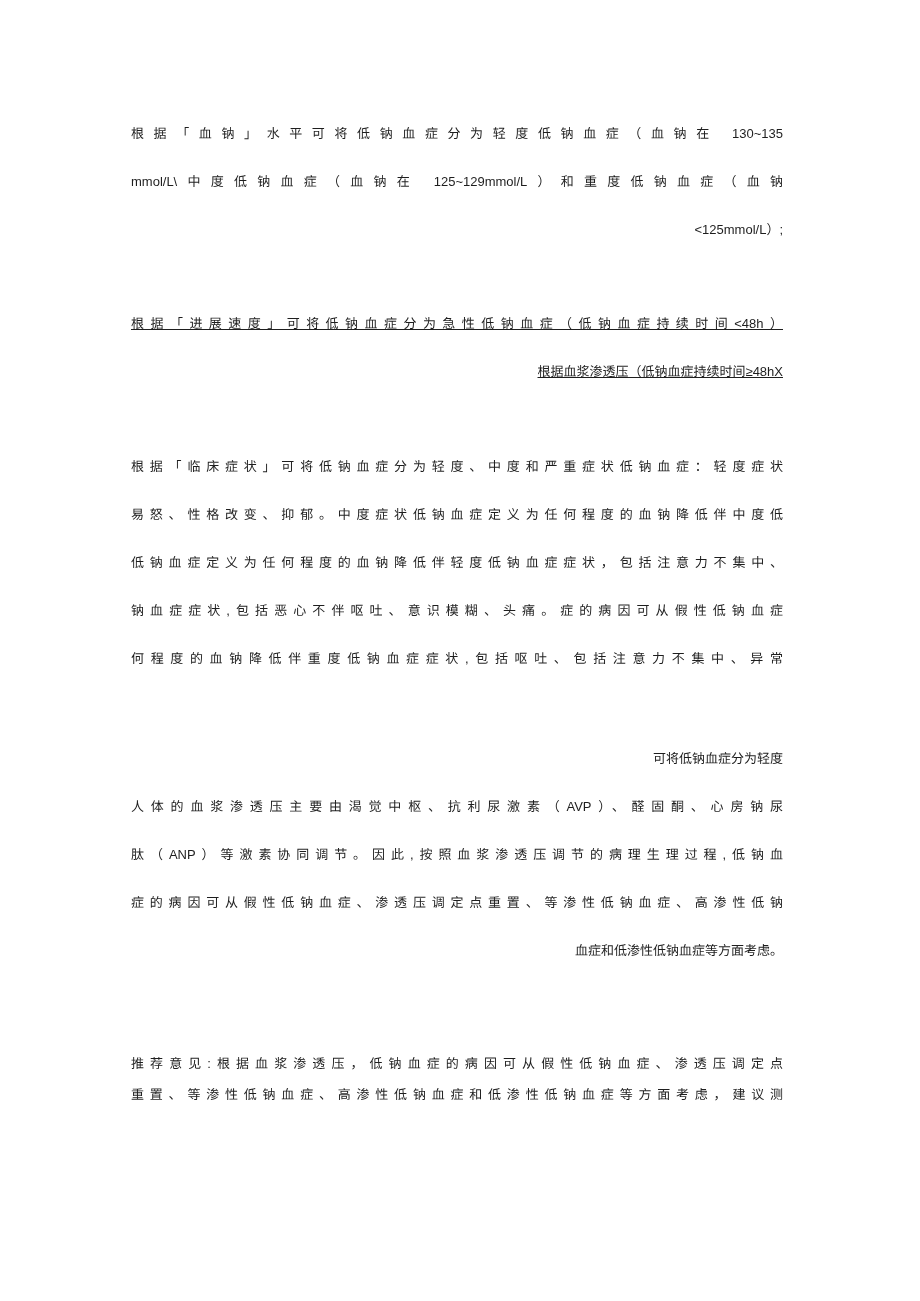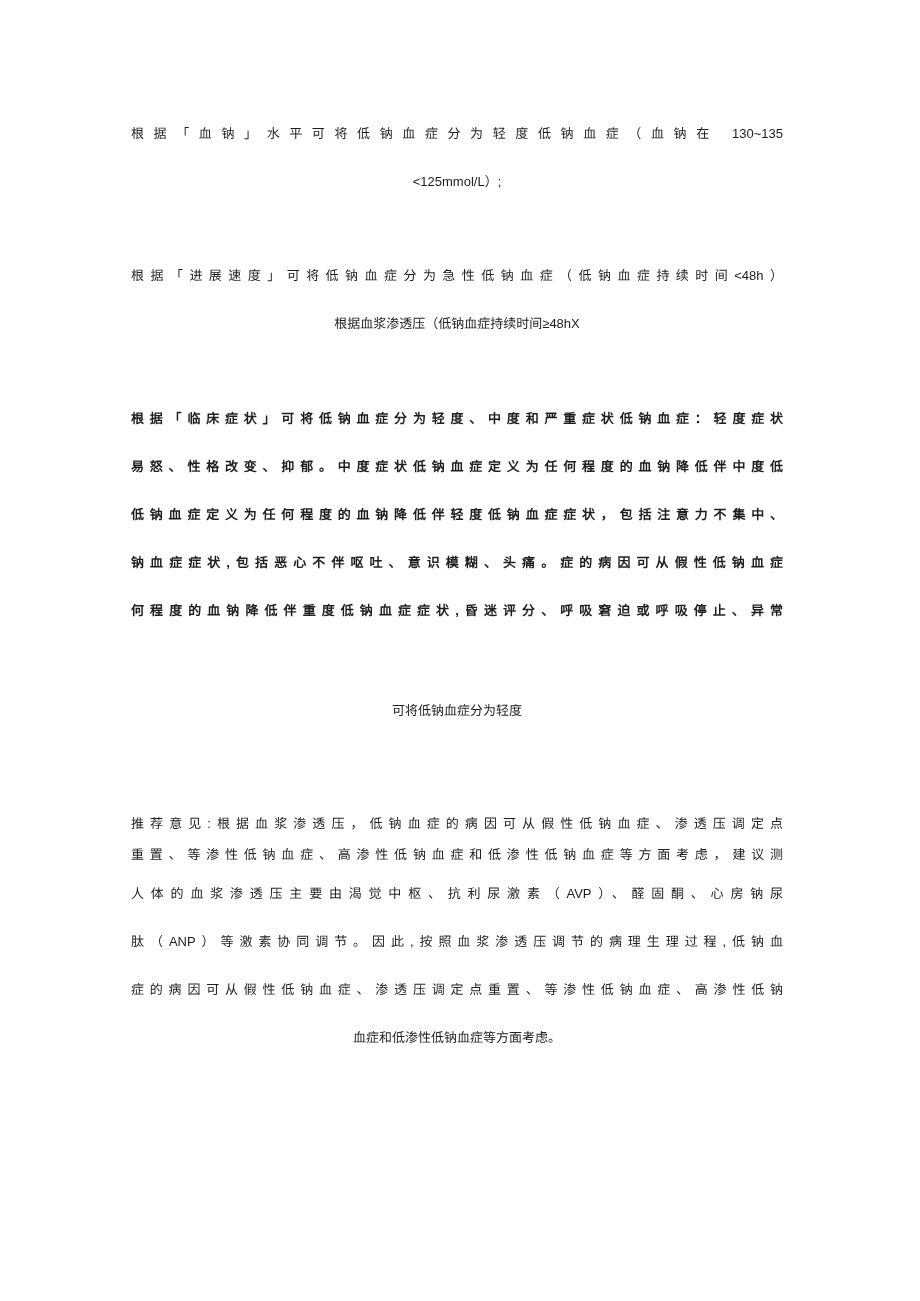--- a/index.html
+++ b/index.html
@@ -18,75 +18,76 @@
   }
   .content {
     position: absolute;
     left: 131px;
     top: 0;
     width: 652px;
     padding-top: 110px;
     font-size: 13px;
   }
   .para { margin: 0; }
-  .m1 { margin-top: 46px; }   
-  .m2 { margin-top: 47px; font-weight: bold; }   
+  .m1 { margin-top: 46px; text-decoration: underline; }   
+  .m2 { margin-top: 47px; }   
   .m3 { margin-top: 52px; }   
   .m4 { margin-top: 0; }      
   .m5 { margin-top: 73px; }   
   .ln {
     height: 48px;
     line-height: 48px;
     overflow: hidden;
     white-space: normal;
-    text-align: center;
+    text-align: right;
   }
   .jst {
     text-align: justify;
     text-align-last: justify;
   }
   .tight .ln {
     height: 31px;
     line-height: 31px;
   }
 </style>
 </head>
 <body>
 
 <div class="page">
   <div class="content">
 
     <section class="para">
       <div class="ln jst">根据「血钠」水平可将低钠血症分为轻度低钠血症（血钠在 130~135</div>
+      <div class="ln jst">mmol/L\中度低钠血症（血钠在 125~129mmol/L）和重度低钠血症（血钠</div>
       <div class="ln">&lt;125mmol/L）;</div>
     </section>
 
     <section class="para m1">
       <div class="ln jst">根据「进展速度」可将低钠血症分为急性低钠血症（低钠血症持续时间&lt;48h）</div>
       <div class="ln">根据血浆渗透压（低钠血症持续时间≥48hX</div>
     </section>
 
     <section class="para m2">
       <div class="ln jst">根据「临床症状」可将低钠血症分为轻度、中度和严重症状低钠血症：轻度症状</div>
       <div class="ln jst">易怒、性格改变、抑郁。中度症状低钠血症定义为任何程度的血钠降低伴中度低</div>
       <div class="ln jst">低钠血症定义为任何程度的血钠降低伴轻度低钠血症症状，包括注意力不集中、</div>
       <div class="ln jst">钠血症症状,包括恶心不伴呕吐、意识模糊、头痛。症的病因可从假性低钠血症</div>
-      <div class="ln jst">何程度的血钠降低伴重度低钠血症症状,昏迷评分、呼吸窘迫或呼吸停止、异常</div>
+      <div class="ln jst">何程度的血钠降低伴重度低钠血症症状,包括呕吐、包括注意力不集中、异常</div>
     </section>
 
     <section class="para m3">
       <div class="ln">可将低钠血症分为轻度</div>
-    </section>
-
-    <section class="para m5 tight">
-      <div class="ln jst">推荐意见:根据血浆渗透压，低钠血症的病因可从假性低钠血症、渗透压调定点</div>
-      <div class="ln jst">重置、等渗性低钠血症、高渗性低钠血症和低渗性低钠血症等方面考虑，建议测</div>
     </section>
 
     <section class="para m4">
       <div class="ln jst">人体的血浆渗透压主要由渴觉中枢、抗利尿激素（AVP）、醛固酮、心房钠尿</div>
       <div class="ln jst">肽（ANP）等激素协同调节。因此,按照血浆渗透压调节的病理生理过程,低钠血</div>
       <div class="ln jst">症的病因可从假性低钠血症、渗透压调定点重置、等渗性低钠血症、高渗性低钠</div>
       <div class="ln">血症和低渗性低钠血症等方面考虑。</div>
     </section>
 
+    <section class="para m5 tight">
+      <div class="ln jst">推荐意见:根据血浆渗透压，低钠血症的病因可从假性低钠血症、渗透压调定点</div>
+      <div class="ln jst">重置、等渗性低钠血症、高渗性低钠血症和低渗性低钠血症等方面考虑，建议测</div>
+    </section>
+
   </div>
 </div>
 
 </body></html>

